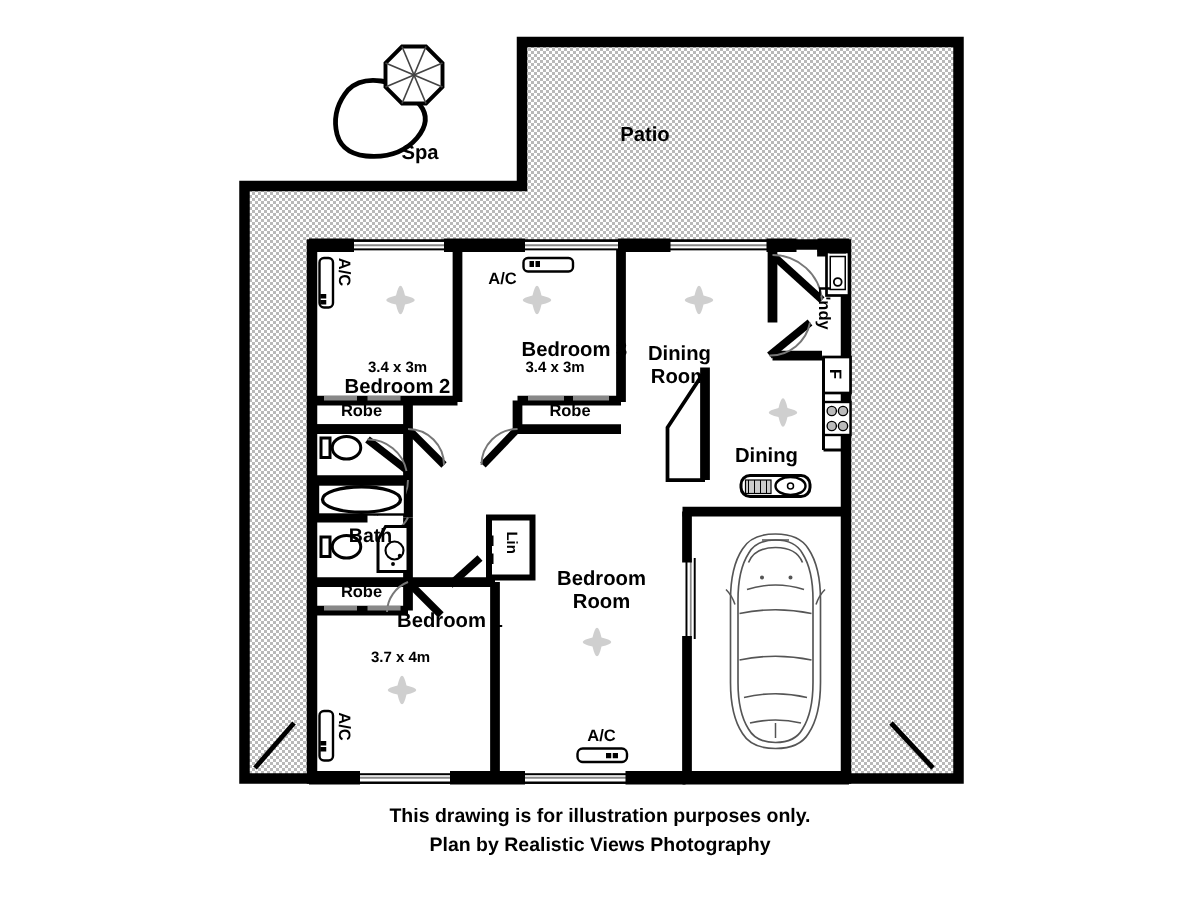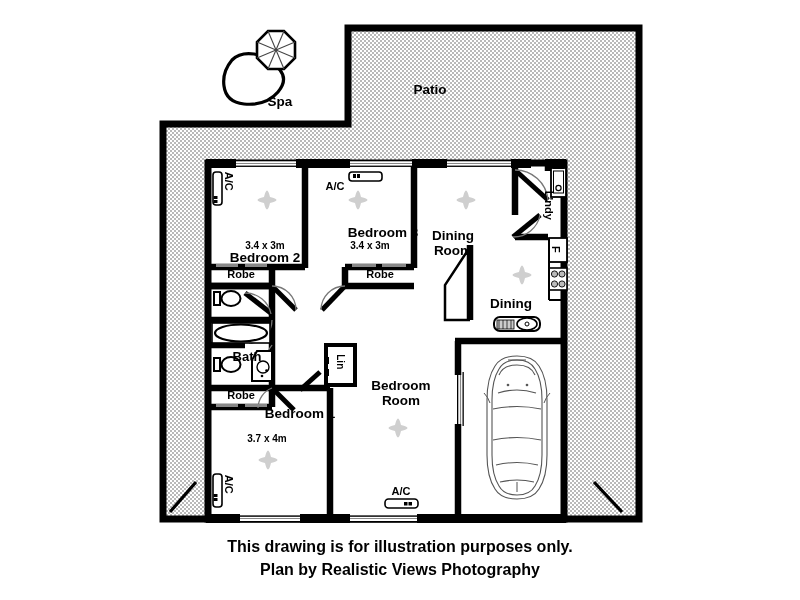--- a/index.html
+++ b/index.html
@@ -11,21 +11,21 @@
 
   .lbl{position:absolute;font-weight:bold;color:#000;white-space:pre;
        line-height:1.15;text-align:center;}
   .room-name{font-size:13.5px;}
   .room-dim{font-size:10px;}
   .small-lbl{font-size:11px;font-weight:bold;}
   .tiny-lbl{font-size:10px;font-weight:bold;}
   .rot90{transform:rotate(90deg);}
 
   #footer{position:absolute;left:0;top:535px;width:800px;text-align:center;
-          font-size:16px;font-weight:bold;line-height:1.45;color:#000;}
+          font-size:13px;font-weight:bold;line-height:1.45;color:#000;}
   #footer div{white-space:nowrap;}
 </style>
 </head>
 <body>
 
 <div id="plan">
 
   <svg id="fp" viewBox="0 0 800 600">
     <defs>
       <pattern id="hatch" width="4" height="4" patternUnits="userSpaceOnUse">

